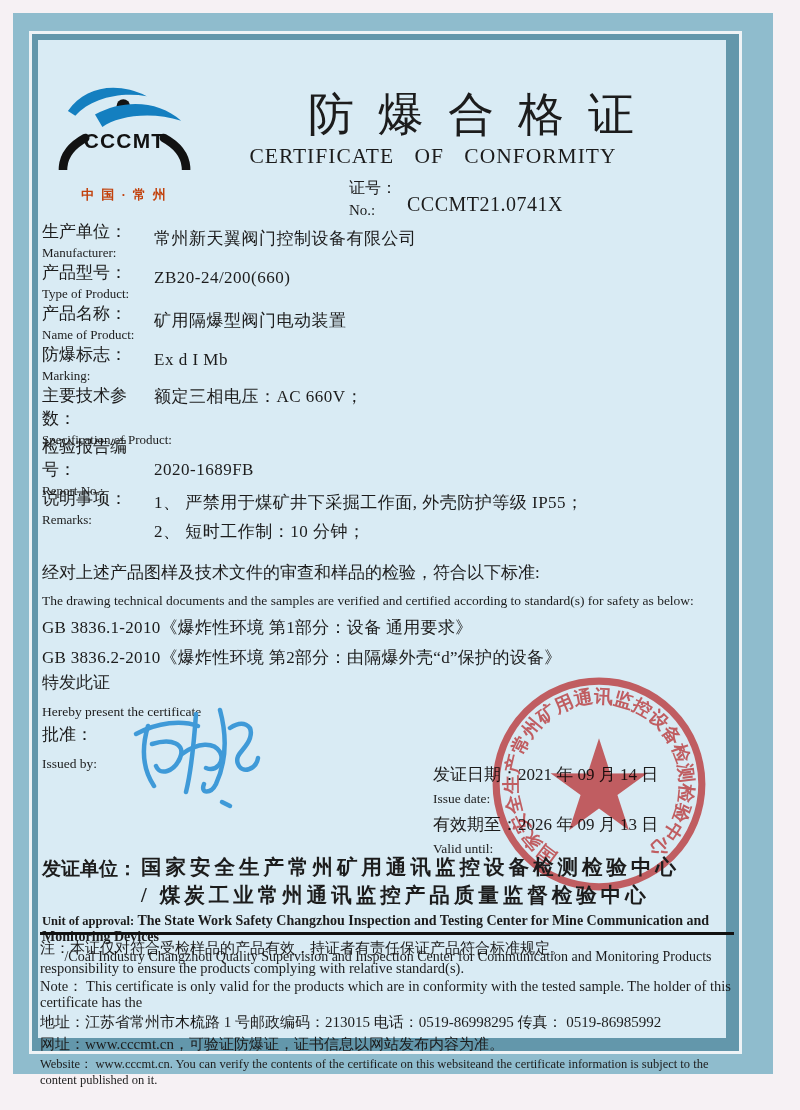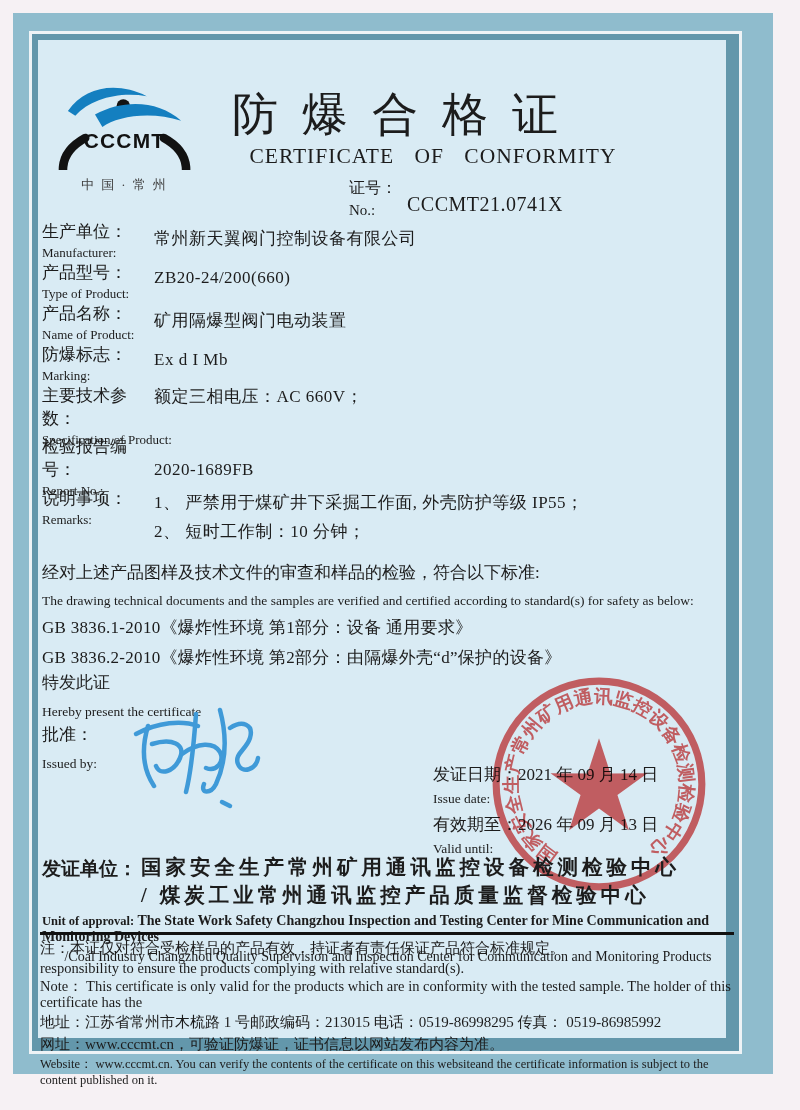--- a/index.html
+++ b/index.html
@@ -15,22 +15,22 @@
   .f2{background:var(--frame-line,#eef3f6);padding:3px;width:100%;height:100%;box-sizing:border-box;}
   .f3{background:var(--frame-inner,#6397ab);padding:6px 13px 13px 6px;width:100%;height:100%;box-sizing:border-box;}
   .content{background:var(--content-bg,#d9ebf4);width:100%;height:100%;position:relative;box-sizing:border-box;}
 
   .abs{position:absolute;}
   .cn{font-family:"Liberation Serif","DejaVu Serif",serif;}
   .en{font-family:"Liberation Serif","DejaVu Serif",serif;}
 
   
   .logo-box{left:14px;top:34px;width:150px;text-align:center;}
-  .logo-region{margin-top:2px;font-size:13px;letter-spacing:7px;color:#404040;}
-  .title-cn{left:170px;top:44px;width:450px;text-align:left;
+  .logo-region{margin-top:12px;font-size:13px;letter-spacing:7px;color:#c2410c;font-weight:bold;}
+  .title-cn{left:170px;top:44px;width:450px;text-align:right;
             font-size:46px;letter-spacing:24px;text-indent:24px;font-weight:500;}
   .title-en{left:170px;top:104px;width:450px;text-align:center;
             font-size:21.5px;letter-spacing:1px;word-spacing:14px;}
   .certno{left:311px;top:138px;display:flex;}
   .certno-labels div:first-child{font-size:16px;}
   .certno-labels div:last-child{font-size:15px;margin-top:3px;}
   .certno-value{font-size:20px;margin-left:10px;padding-top:15px;letter-spacing:.5px;}
 
   
   .fields{left:4px;top:180px;width:688px;}

